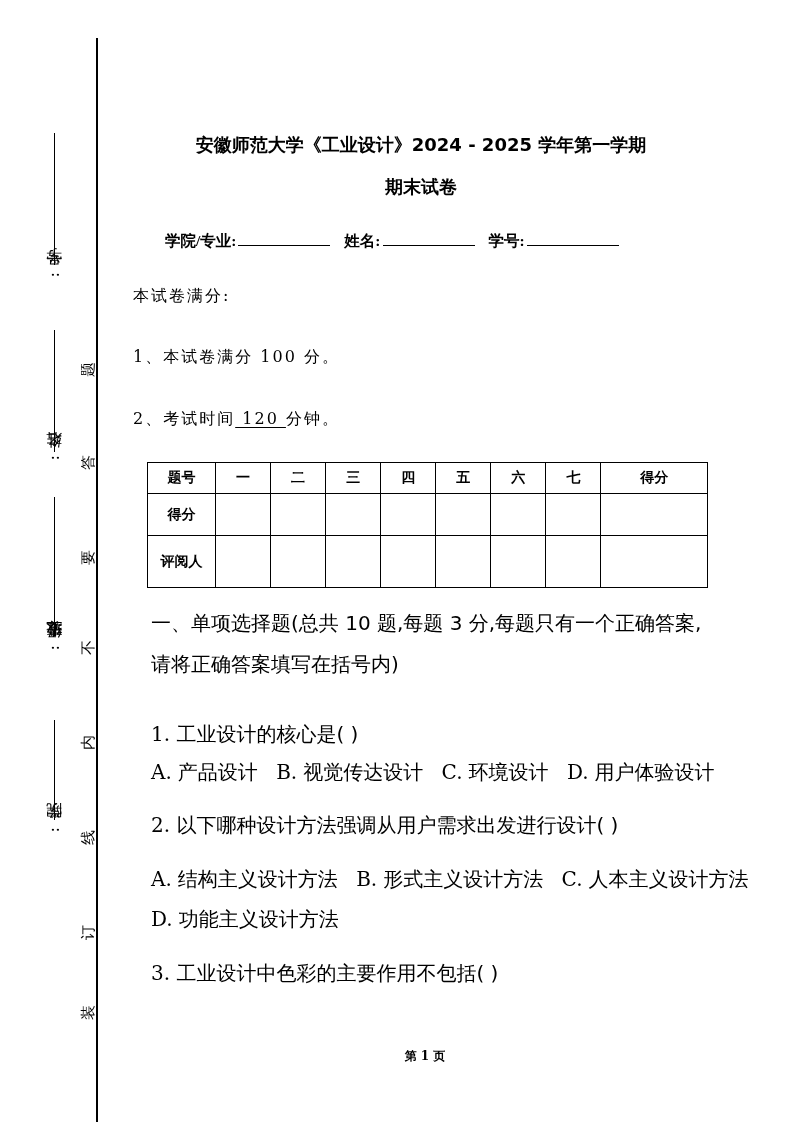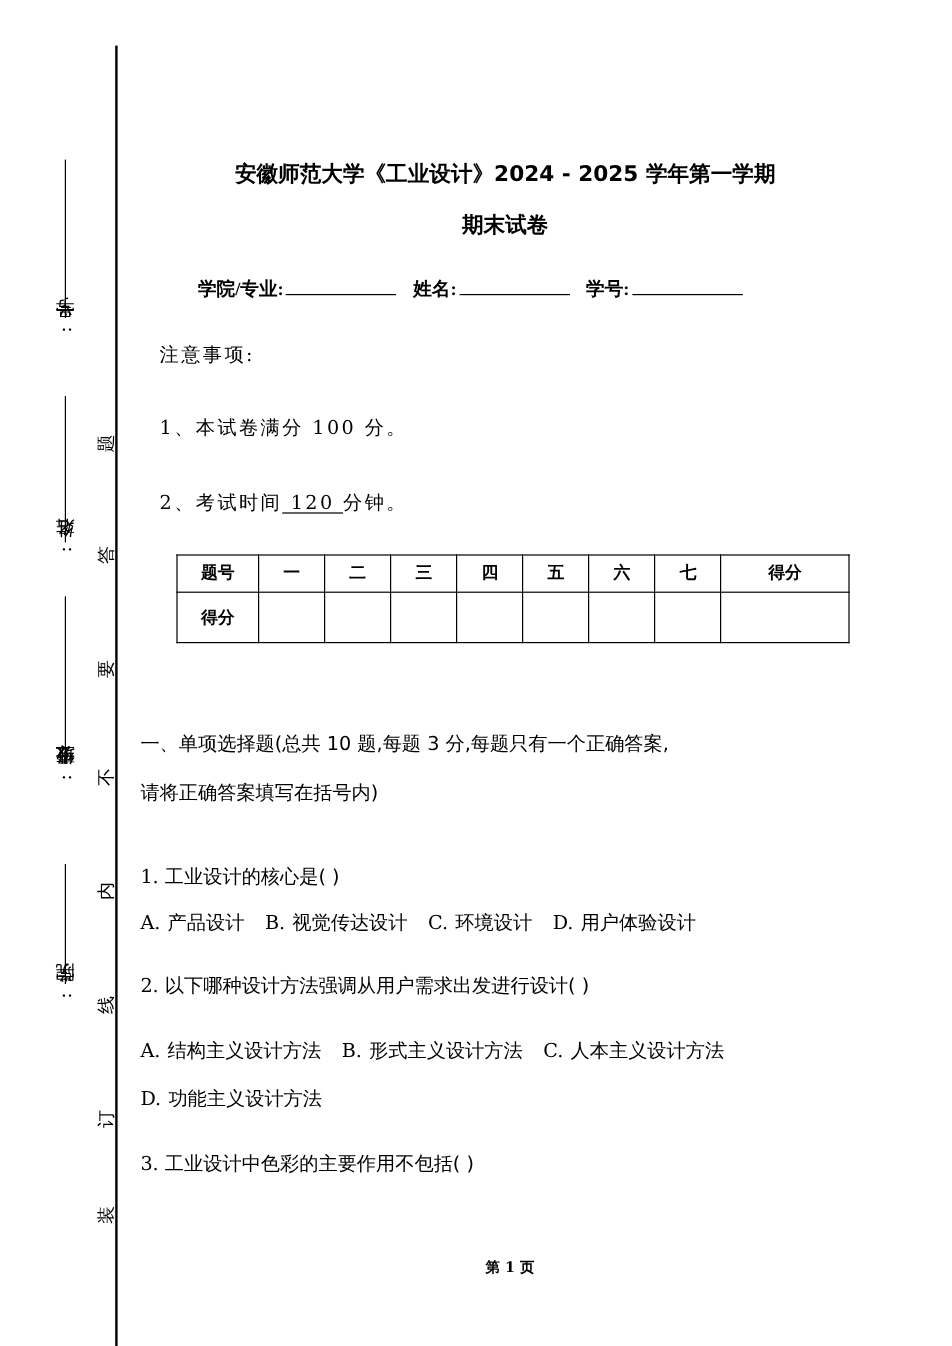--- a/index.html
+++ b/index.html
@@ -10,21 +10,21 @@
   .vtext { position: absolute; writing-mode: vertical-rl; transform: rotate(180deg); font-size: 16px; line-height: 16px; white-space: nowrap; font-family: "DejaVu Serif", serif; }
   .side-label { left: 46px; }
   .warn-char { position: absolute; left: 81px; font-size: 15px; line-height: 15px; transform: rotate(-90deg); font-family: "DejaVu Serif", serif; }
   .title { position: absolute; left: 96px; width: 650px; text-align: center; font-family: "DejaVu Sans", sans-serif; font-weight: bold; font-size: 18px; }
   .title-1 { top: 133px; }
   .title-2 { top: 175px; }
   .info-line { position: absolute; top: 231px; left: 165px; font-family: Liberation Serif, serif; font-weight: bold; font-size: 15.5px; white-space: nowrap; }
   .info-line .blank { display: inline-block; border-bottom: 1px solid #000; height: 14px; vertical-align: baseline; margin: 0 10px 0 2px; }
   .text { position: absolute; left: 133px; font-size: 16px; white-space: nowrap; letter-spacing: 2px; }
   .underline { text-decoration: underline; text-underline-offset: 3px; }
-  .q { position: absolute; left: 117px; font-size: 16px; white-space: nowrap; font-family: "DejaVu Sans", sans-serif; }
+  .q { position: absolute; left: 151px; font-size: 20px; white-space: nowrap; font-family: "DejaVu Sans", sans-serif; }
   .q .num { font-family: "DejaVu Serif", serif; }
   .q .opt { margin-right: 12px; }
   .q .opt .ol { font-family: "DejaVu Serif", serif; margin-right: 6px; }
   table.score { position: absolute; left: 147px; top: 462px; border-collapse: collapse; width: 561px; font-family: Liberation Sans, sans-serif; font-size: 14px; font-weight: bold; }
   table.score td { border: 1px solid #000; text-align: center; padding: 0; }
   table.score tr.r1 td { height: 30px; }
   table.score tr.r2 td { height: 41px; }
   table.score tr.r3 td { height: 51px; }
   table.score td.c0 { width: 67px; }
   .footer { position: absolute; top: 1048px; left: 0; width: 850px; text-align: center; font-family: "DejaVu Serif", serif; font-weight: bold; font-size: 12px; }
@@ -54,39 +54,50 @@
 
 <div class="title title-1">安徽师范大学《工业设计》2024 - 2025 学年第一学期</div>
 <div class="title title-2">期末试卷</div>
 
 <div class="info-line">
   <span>学院/专业:</span><span class="blank" style="width:92px;"></span>
   <span>姓名:</span><span class="blank" style="width:92px;"></span>
   <span>学号:</span><span class="blank" style="width:92px;"></span>
 </div>
 
-<div class="text" style="top:286px;">注意事项:</div>
+<div class="text" style="top:286px;">本试卷满分:</div>
 <div class="text" style="top:347px;">1、本试卷满分 100 分。</div>
 <div class="text" style="top:409px;"><span>2、考试时间</span><span class="underline"> 120 </span><span>分钟。</span></div>
 
 <table class="score">
   <tbody>
       <tr class="r1">
     <td class="c0">题号</td>
     <td>一</td>
     <td>二</td>
     <td>三</td>
     <td>四</td>
     <td>五</td>
     <td>六</td>
     <td>七</td>
     <td>得分</td>
   </tr>
   <tr class="r2">
     <td class="c0">得分</td>
+    <td></td>
+    <td></td>
+    <td></td>
+    <td></td>
+    <td></td>
+    <td></td>
+    <td></td>
+    <td></td>
+  </tr>
+  <tr class="r3">
+    <td class="c0">评阅人</td>
     <td></td>
     <td></td>
     <td></td>
     <td></td>
     <td></td>
     <td></td>
     <td></td>
     <td></td>
   </tr>
 </tbody>

